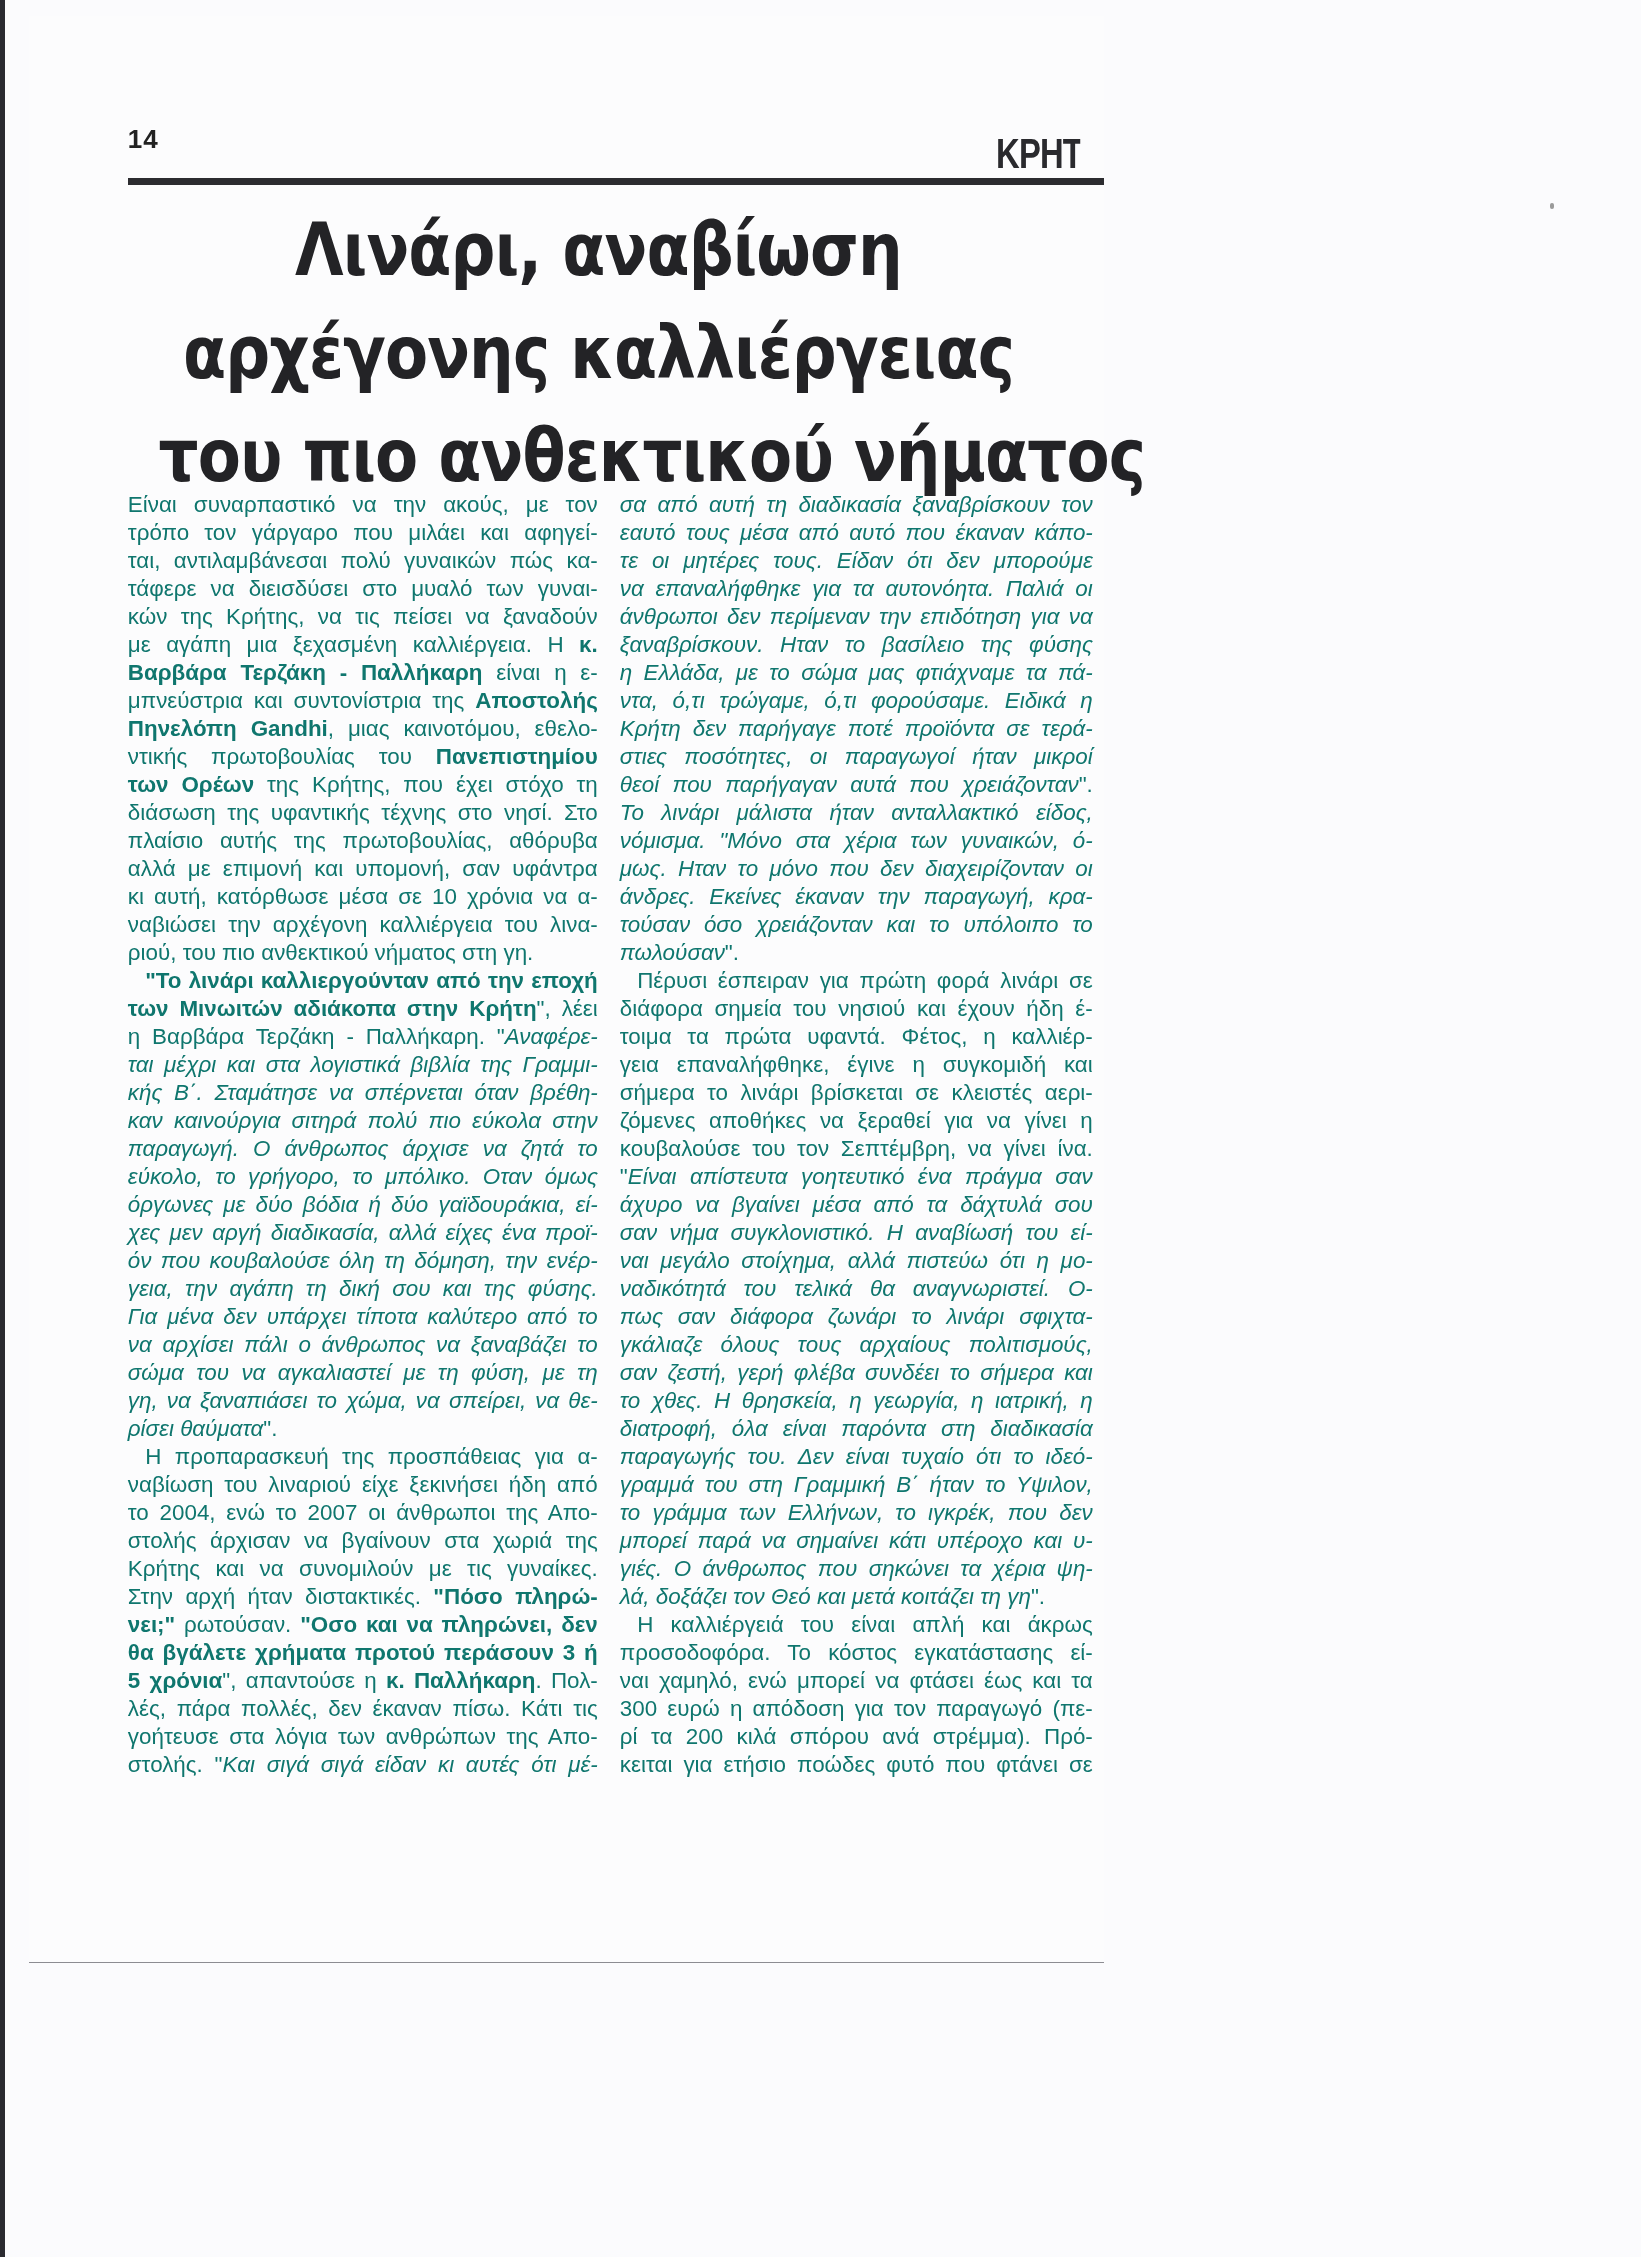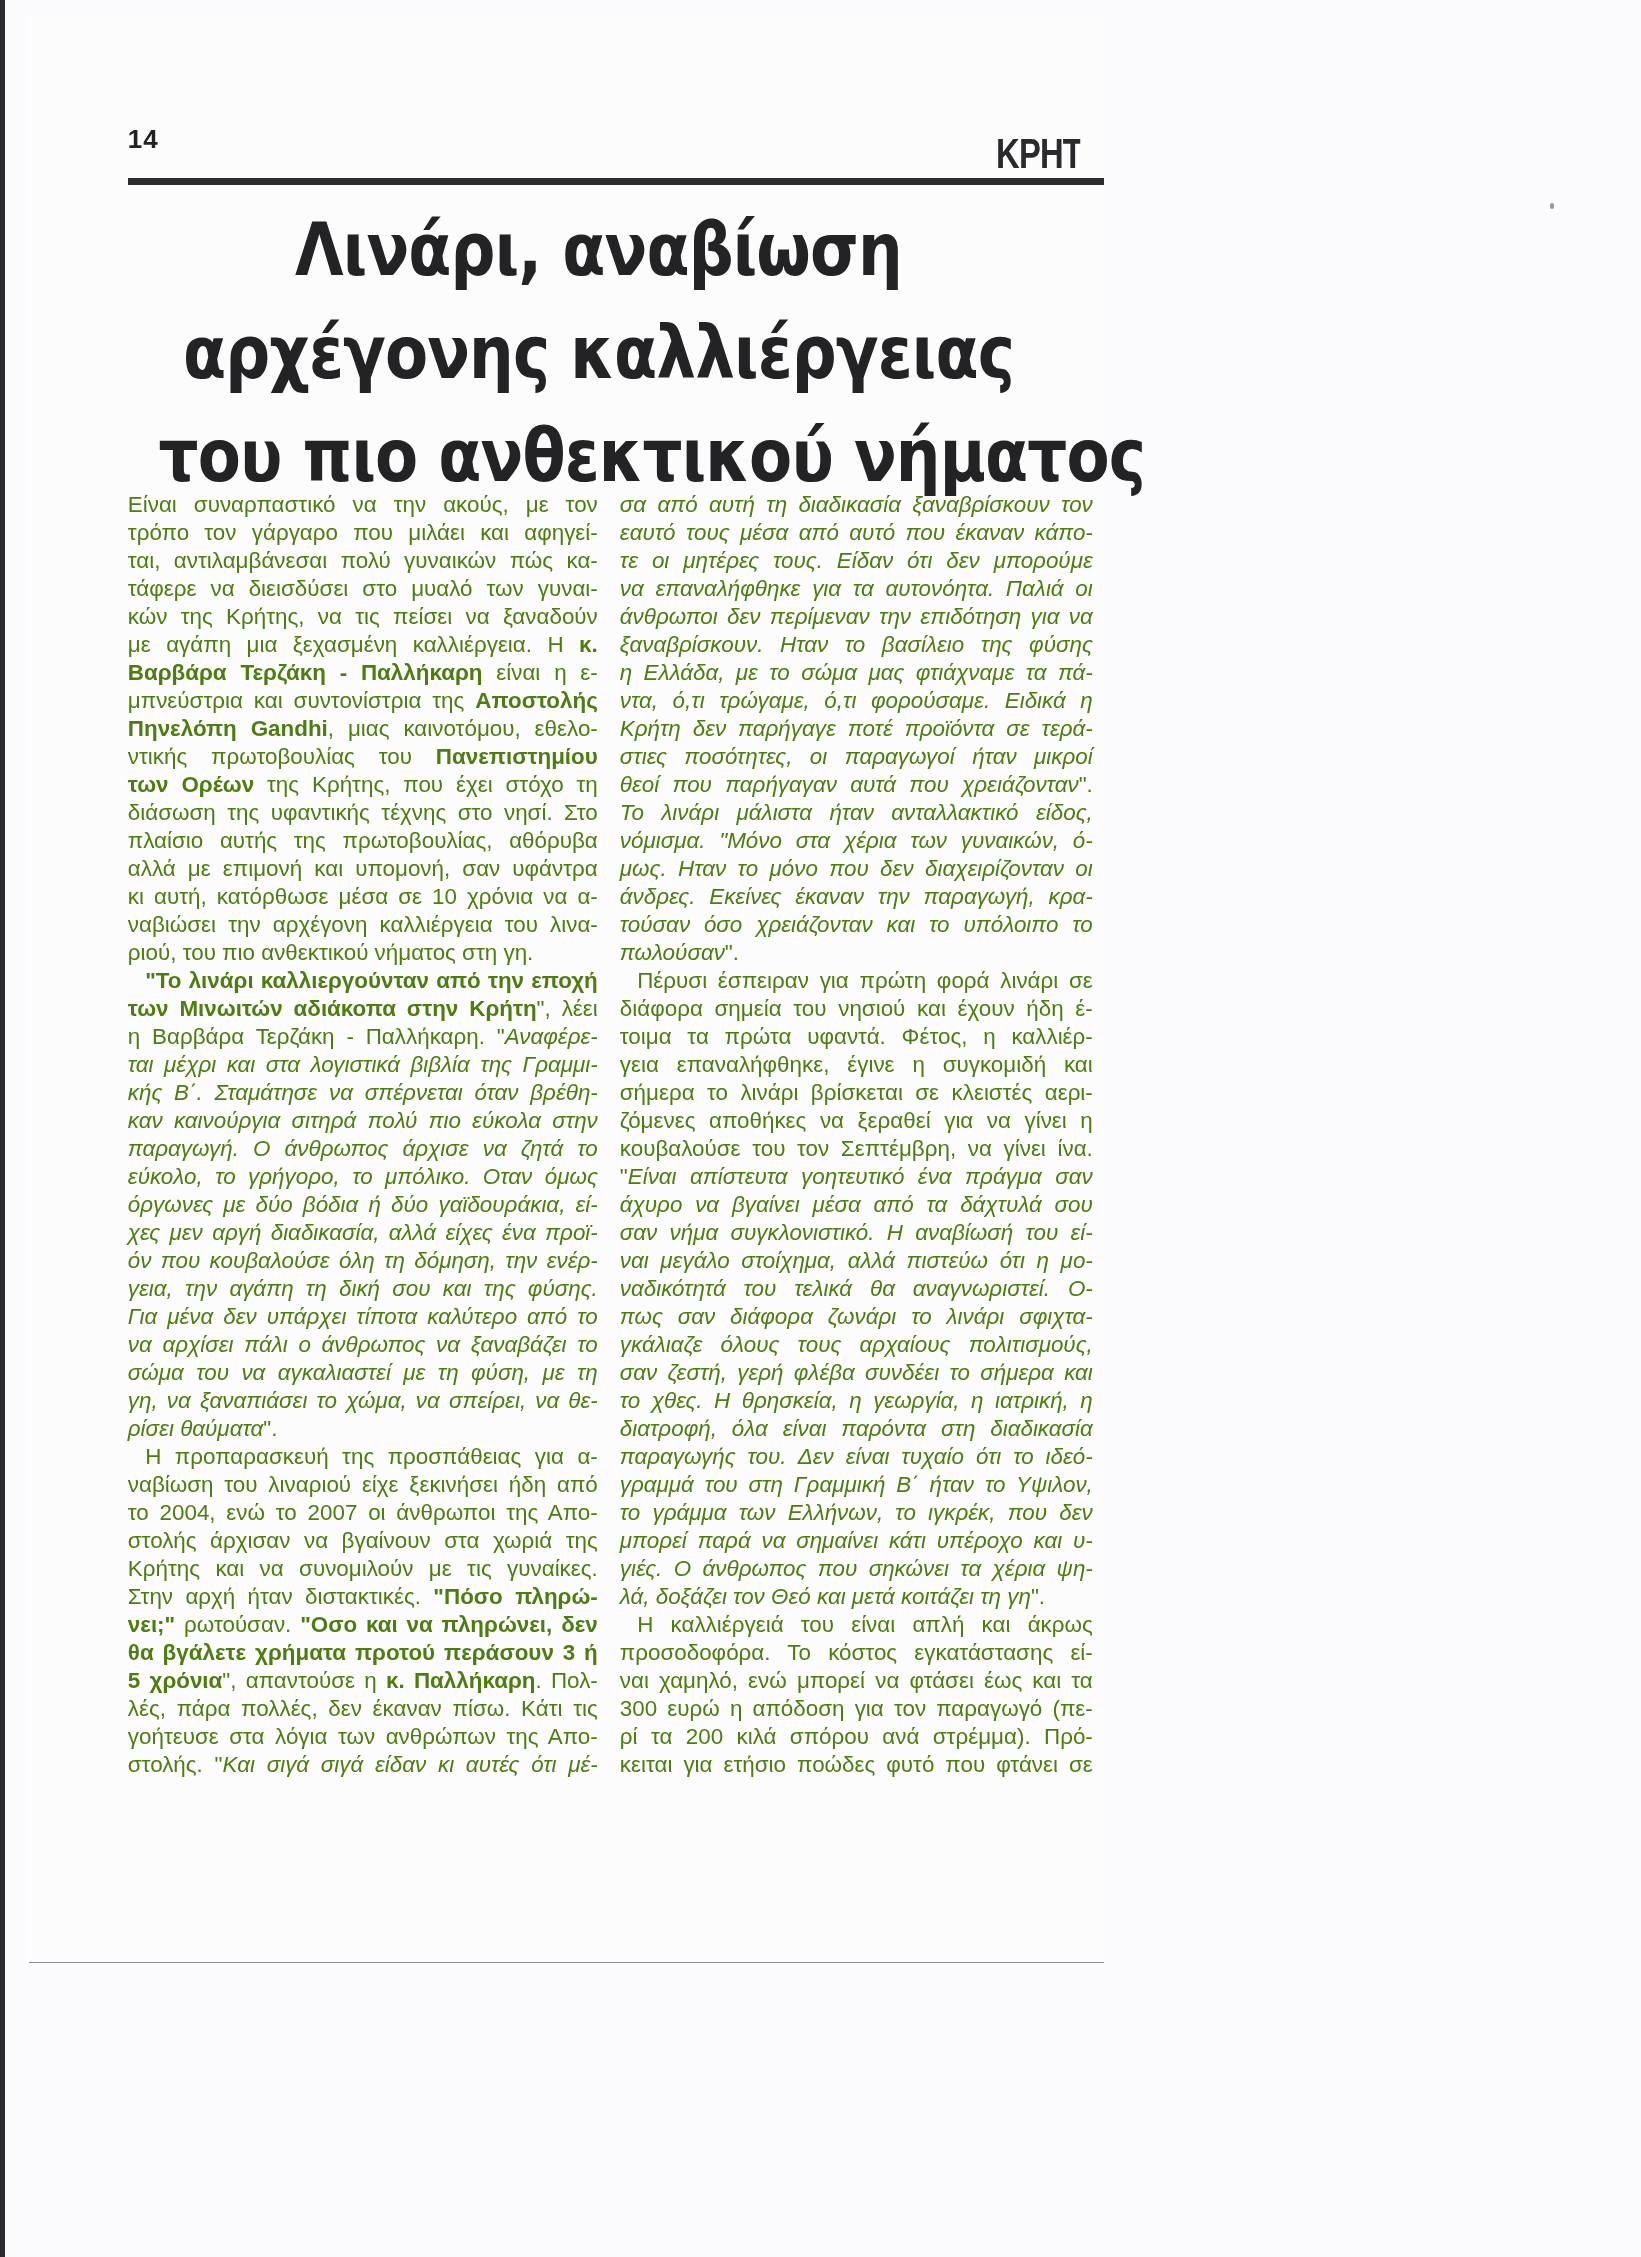--- a/index.html
+++ b/index.html
@@ -28,21 +28,21 @@
   }
   .headline {
     position: absolute; left: 58px; width: 1023px; top: 182px; text-align: center;
     font-family: "DejaVu Sans", sans-serif; font-weight: bold; color: #232326;
     font-size: 73px; line-height: 103px; letter-spacing: -1px;
     transform: scaleX(0.86); transform-origin: center;
   }
   .headline div { white-space: nowrap; }
   .col {
     position: absolute; top: 475px; font-size: 22.4px; line-height: 28px;
-    text-align: justify; color: #4d7c0f;
+    text-align: justify; color: #0f766e;
   }
   .col1 { left: 99px; width: 470px; }
   .col2 { left: 591px; width: 473px; }
   .col .ln { display: block; text-align: justify; text-align-last: justify; white-space: nowrap; }
   .col .ln.last { text-align-last: left; }
   b { font-weight: bold; }
   i { font-style: italic; }
   .speck { position: absolute; width: 3.9px; height: 5.8px; background: #9a9a9a; border-radius: 1.9px; }
 </style>
 </head>

